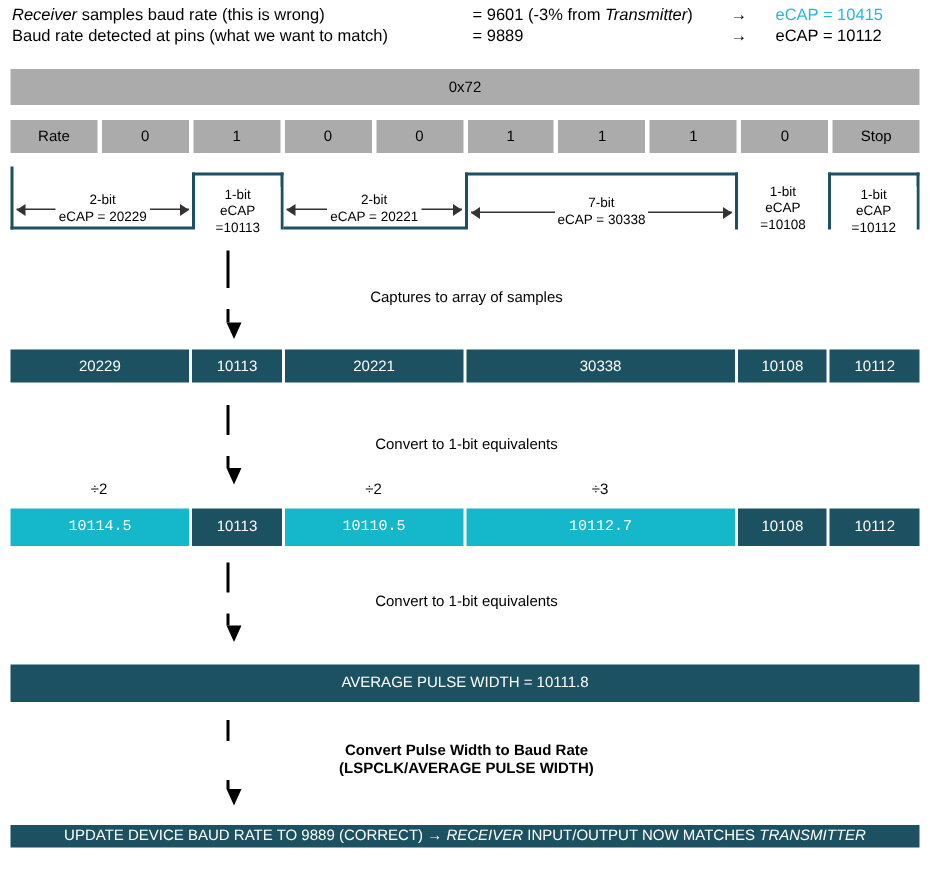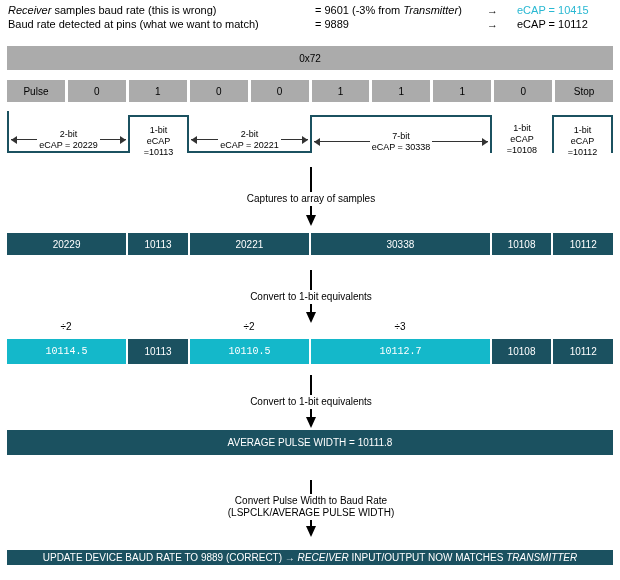--- a/index.html
+++ b/index.html
@@ -25,48 +25,48 @@
   .bar{position:absolute;left:7px;width:606px;display:flex;}
   .bar .cell{display:flex;align-items:center;justify-content:center;font-size:10px;}
   .bar-byte{top:46px;height:24px;}
   .bar-bits{top:80px;height:22px;gap:3px;}
   .bar-bits .cell{flex:1;background:var(--gray);color:#000;}
   .bar-byte .cell{flex:1;background:var(--gray);color:#000;}
   .bar-teal .cell{background:var(--teal);color:#fff;}
   .bar-samples{top:233px;height:22px;gap:2px;}
   .bar-conv{top:339px;height:25px;gap:2px;}
   .bar-conv .cell.hl{background:var(--cyan);font-family:Liberation Mono, monospace;}
-  .bar-wide{top:430px;height:25px;}
+  .bar-wide{top:443px;height:25px;}
   .bar-final{top:550px;height:15px;}
   .bar-wide .cell,.bar-final .cell{flex:1;background:var(--teal);color:#fff;white-space:pre;}
   .b1{flex:1;} .b2{flex:2;} .b3{flex:3;}
   
   .wave{position:absolute;left:7px;top:111px;width:606px;height:46px;}
   .seg{position:absolute;}
   .seg.high{top:4px;height:38px;border-top:2px solid var(--teal);border-left:2px solid var(--teal);border-right:2px solid var(--teal);}
   .seg.low{top:4px;height:38px;border-bottom:2px solid var(--teal);}
   .seg.low.first{top:0;height:42px;border-left:2px solid var(--teal);}
   .seg-line{position:absolute;left:2px;right:2px;top:24px;height:1px;background:var(--line);}
   .seg.low.first .seg-line{top:28px;}
   .ah{position:absolute;width:0;height:0;border-top:4px solid transparent;border-bottom:4px solid transparent;}
   .ah-l{left:2px;top:21px;border-right:6px solid var(--line);}
   .ah-r{right:2px;top:21px;border-left:6px solid var(--line);}
   .seg.low.first .ah-l,.seg.low.first .ah-r{top:25px;}
   .seg-label{position:absolute;left:0;right:0;top:25px;transform:translateY(-50%);text-align:center;z-index:2;}
   .seg.low.first .seg-label{top:29px;}
   .seg-label-inner{display:inline-block;background:#fff;padding:0 2px;font-size:9px;line-height:11px;}
   
-  .darrow{position:absolute;left:151px;width:320px;display:flex;flex-direction:column;align-items:center;}
+  .darrow{position:absolute;left:151px;width:320px;display:flex;flex-direction:column;}
   .stem{width:2px;background:#000;}
   .ahead{width:0;height:0;border-left:5px solid transparent;border-right:5px solid transparent;border-top:11px solid #000;}
   .darrow .txt{font-size:10px;line-height:12px;text-align:center;padding:1px 0;color:#000;}
   .a1{top:167px;} .a1 .s1{height:25px;} .a1 .s2{height:9px;}
   .a2{top:270px;} .a2 .s1{height:20px;} .a2 .s2{height:8px;}
   .a3{top:375px;} .a3 .s1{height:20px;} .a3 .s2{height:8px;}
-  .a4{top:480px;} .a4 .s1{height:14px;} .a4 .s2{height:6px;}
+  .a4{top:480px;font-weight:bold;} .a4 .s1{height:14px;} .a4 .s2{height:6px;}
   
   .divlbl{position:absolute;top:321px;width:60px;text-align:center;font-size:10px;color:#000;}
   .divlbl.d1{left:36px;} .divlbl.d2{left:219px;} .divlbl.d3{left:370px;}
 </style>
 </head>
 <body>
 
 <div class="page">
 
   <div class="hrow r1">
@@ -80,21 +80,21 @@
     <span class="hcol2">= 9889</span>
     <span class="hcol3">→</span>
     <span class="hcol4">eCAP = 10112</span>
   </div>
 
   <div class="bar bar-byte">
     <div class="cell">0x72</div>
   </div>
 
   <div class="bar bar-bits">
-    <div class="cell">Pulse</div>
+    <div class="cell">Rate</div>
     <div class="cell">0</div>
     <div class="cell">1</div>
     <div class="cell">0</div>
     <div class="cell">0</div>
     <div class="cell">1</div>
     <div class="cell">1</div>
     <div class="cell">1</div>
     <div class="cell">0</div>
     <div class="cell">Stop</div>
   </div>

